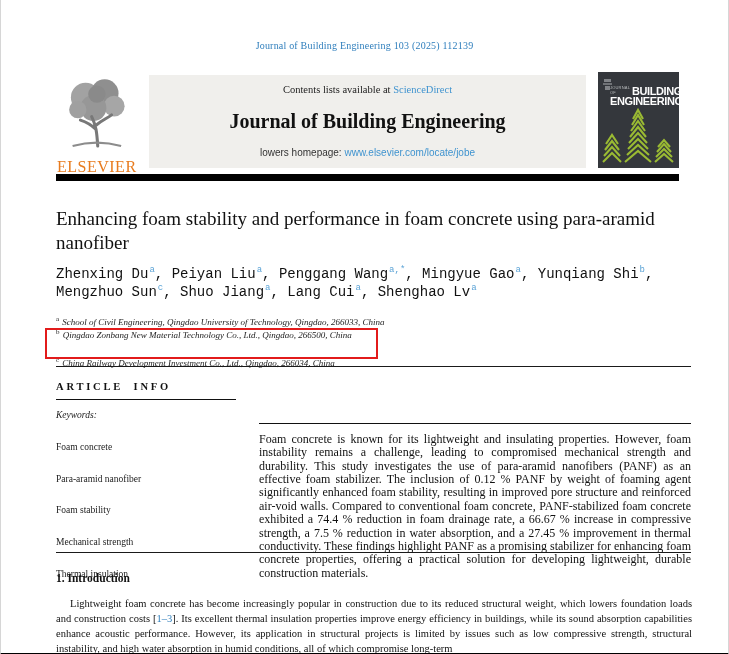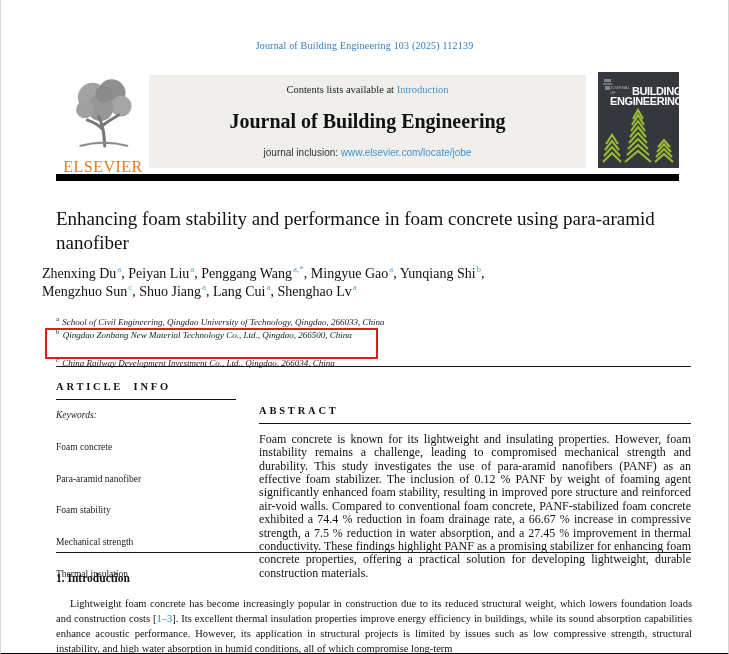--- a/index.html
+++ b/index.html
@@ -5,21 +5,21 @@
   html,body{margin:0;padding:0;background:#fff;}
   .page{
     position:relative;width:727px;height:653px;background:#ffffff;
     border-left:1px solid #d6d6d6;border-right:1px solid #d6d6d6;border-bottom:2px solid #000000;
     overflow:hidden;font-family:"Liberation Serif",serif;color:#1b1b1b;
   }
   
   .citation{position:absolute;top:40px;left:0;width:100%;text-align:center;
     font-size:10px;color:#2e7ebc;letter-spacing:.2px;}
   
-  .elsevier-block{position:absolute;left:56px;top:75px;width:92px;height:102px;text-align:center;}
+  .elsevier-block{position:absolute;left:56px;top:75px;width:92px;height:102px;text-align:left;}
   .elsevier-wordmark{color:#e87b1e;font-size:16px;letter-spacing:.5px;margin-top:1px;
     font-family:"Liberation Serif",serif;}
   
   .header-box{position:absolute;left:148px;top:75px;width:437px;height:93px;background:#f0efec;
     display:flex;flex-direction:column;align-items:center;justify-content:space-between;
     padding:9px 0 10px;box-sizing:border-box;}
   .contents-line{font-size:10.5px;color:#222;}
   .link-blue{color:#3f93cf;text-decoration:none;cursor:pointer;}
   .journal-title{font-size:20px;font-weight:bold;color:#111;}
   .homepage-line{font-family:"Liberation Sans",sans-serif;font-size:10px;color:#333;}
@@ -31,21 +31,21 @@
     margin:0 2px 1px 0;letter-spacing:.2px;}
   .cover-big{font-family:"Liberation Sans",sans-serif;font-weight:bold;color:#fdfdfd;
     font-size:11px;letter-spacing:-.4px;line-height:10px;}
   .cover-line2{margin-left:12px;}
   .cover-trees{position:absolute;bottom:0;left:0;}
   
   .black-bar{position:absolute;left:55px;top:174px;width:623px;height:7px;background:#000;}
   
   .title{position:absolute;left:55px;top:207px;width:620px;font-size:19px;font-weight:normal;
     line-height:23.5px;color:#111;margin:0;}
-  .authors{position:absolute;left:41px;top:265px;width:620px;font-size:14px;line-height:18px;color:#111;}
+  .authors{position:absolute;left:55px;top:265px;width:620px;font-size:14px;line-height:18px;color:#111;font-family:Liberation Mono, monospace;}
   .author-sup{color:#5ba3d6;font-size:9px;margin-left:1px;}
   .affiliations{position:absolute;left:55px;top:317px;}
   .affiliation{font-style:italic;font-size:9px;line-height:11.5px;color:#222;}
   .affiliation sup{font-style:normal;font-size:7px;margin-right:1px;}
   .red-box{border:2px solid #e21b1b;border-radius:0;padding:0 24px 16px 9px;margin:-1px 0 -1px -11px;
     width:fit-content;}
   
   .rule{position:absolute;left:55px;width:635px;height:1px;background:#1a1a1a;}
   .rule-top{top:366px;}
   .rule-bottom{top:552px;}
@@ -84,25 +84,25 @@
         <circle cx="46" cy="22" r="10" fill="#8a8a8a"></circle>
         <path d="M47 82 C46 66 45 58 40 48 M44 62 C38 56 33 54 27 52 M45 58 C52 52 58 50 63 46" stroke="#787878" stroke-width="3.5" fill="none" stroke-linecap="round"></path>
         <path d="M18 82 Q46 74 74 82" stroke="#8c8c8c" stroke-width="2.5" fill="none"></path>
       </svg>
     </span>
     <div class="elsevier-wordmark">ELSEVIER</div>
   </div>
 
   <div class="header-box">
     <div class="contents-line">
-      <span>Contents lists available at </span><a class="link-blue">Introduction</a>
+      <span>Contents lists available at </span><a class="link-blue">ScienceDirect</a>
     </div>
     <div class="journal-title">Journal of Building Engineering</div>
     <div class="homepage-line">
-      <span>journal inclusion: </span><a class="link-blue">www.elsevier.com/locate/jobe</a>
+      <span>lowers homepage: </span><a class="link-blue">www.elsevier.com/locate/jobe</a>
     </div>
   </div>
 
   <div class="cover">
     <span class="cover-emblem">
       <svg width="9" height="11" viewBox="0 0 9 11">
         <rect x="1" y="0" width="7" height="3" fill="#9a9da0"></rect>
         <rect x="0" y="4" width="9" height="2" fill="#85888b"></rect>
         <rect x="2" y="7" width="5" height="4" fill="#9a9da0"></rect>
       </svg>
@@ -158,21 +158,20 @@
       <div id="keywords-list">
           <div class="keyword">Foam concrete</div>
           <div class="keyword">Para-aramid nanofiber</div>
           <div class="keyword">Foam stability</div>
           <div class="keyword">Mechanical strength</div>
           <div class="keyword">Thermal insulation</div>
         </div>
     </div>
     <div class="col-gap"></div>
     <div class="col-right">
-      <div class="col-head">ABSTRACT</div>
       <div class="col-head-rule"></div>
       <p class="abstract-text">Foam concrete is known for its lightweight and insulating properties. However, foam instability remains a challenge, leading to compromised mechanical strength and durability. This study investigates the use of para-aramid nanofibers (PANF) as an effective foam stabilizer. The inclusion of 0.12 % PANF by weight of foaming agent significantly enhanced foam stability, resulting in improved pore structure and reinforced air-void walls. Compared to conventional foam concrete, PANF-stabilized foam concrete exhibited a 74.4 % reduction in foam drainage rate, a 66.67 % increase in compressive strength, a 7.5 % reduction in water absorption, and a 27.45 % improvement in thermal conductivity. These findings highlight PANF as a promising stabilizer for enhancing foam concrete properties, offering a practical solution for developing lightweight, durable construction materials.</p>
     </div>
   </div>
 
   <div class="rule rule-bottom"></div>
 
   <h2 class="intro-head">1.  Introduction</h2>
 
   <p class="intro-text">

